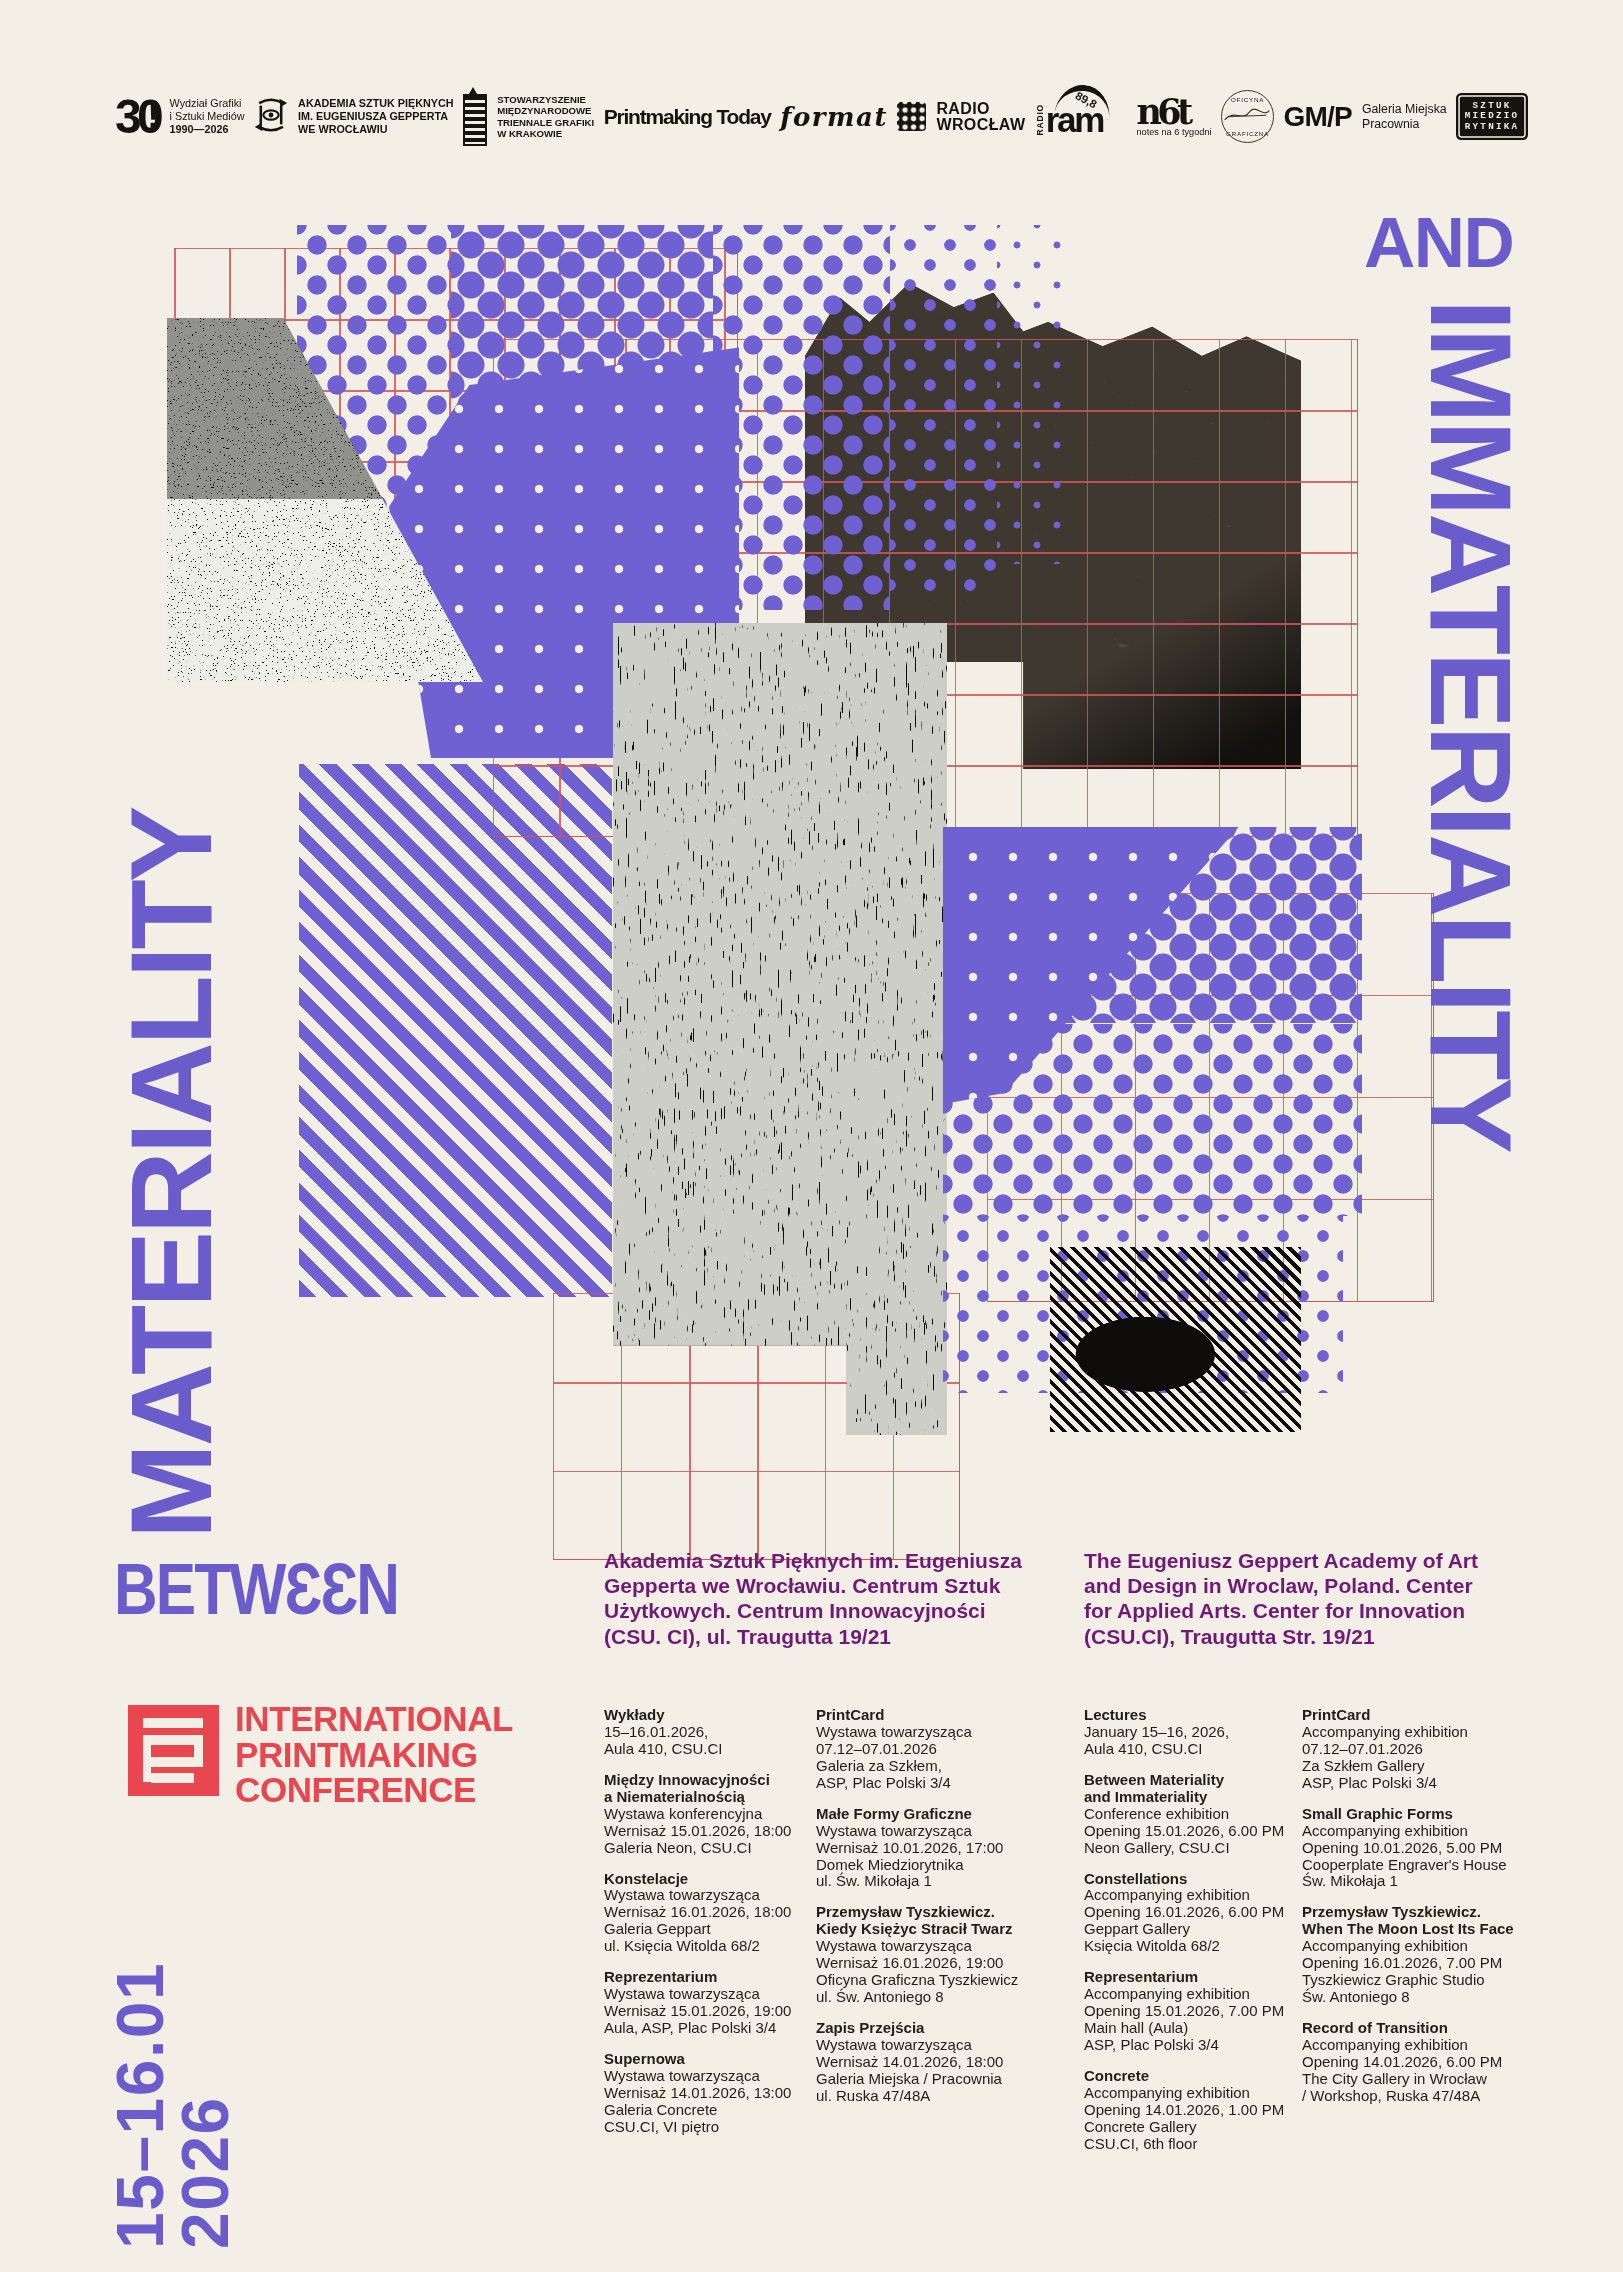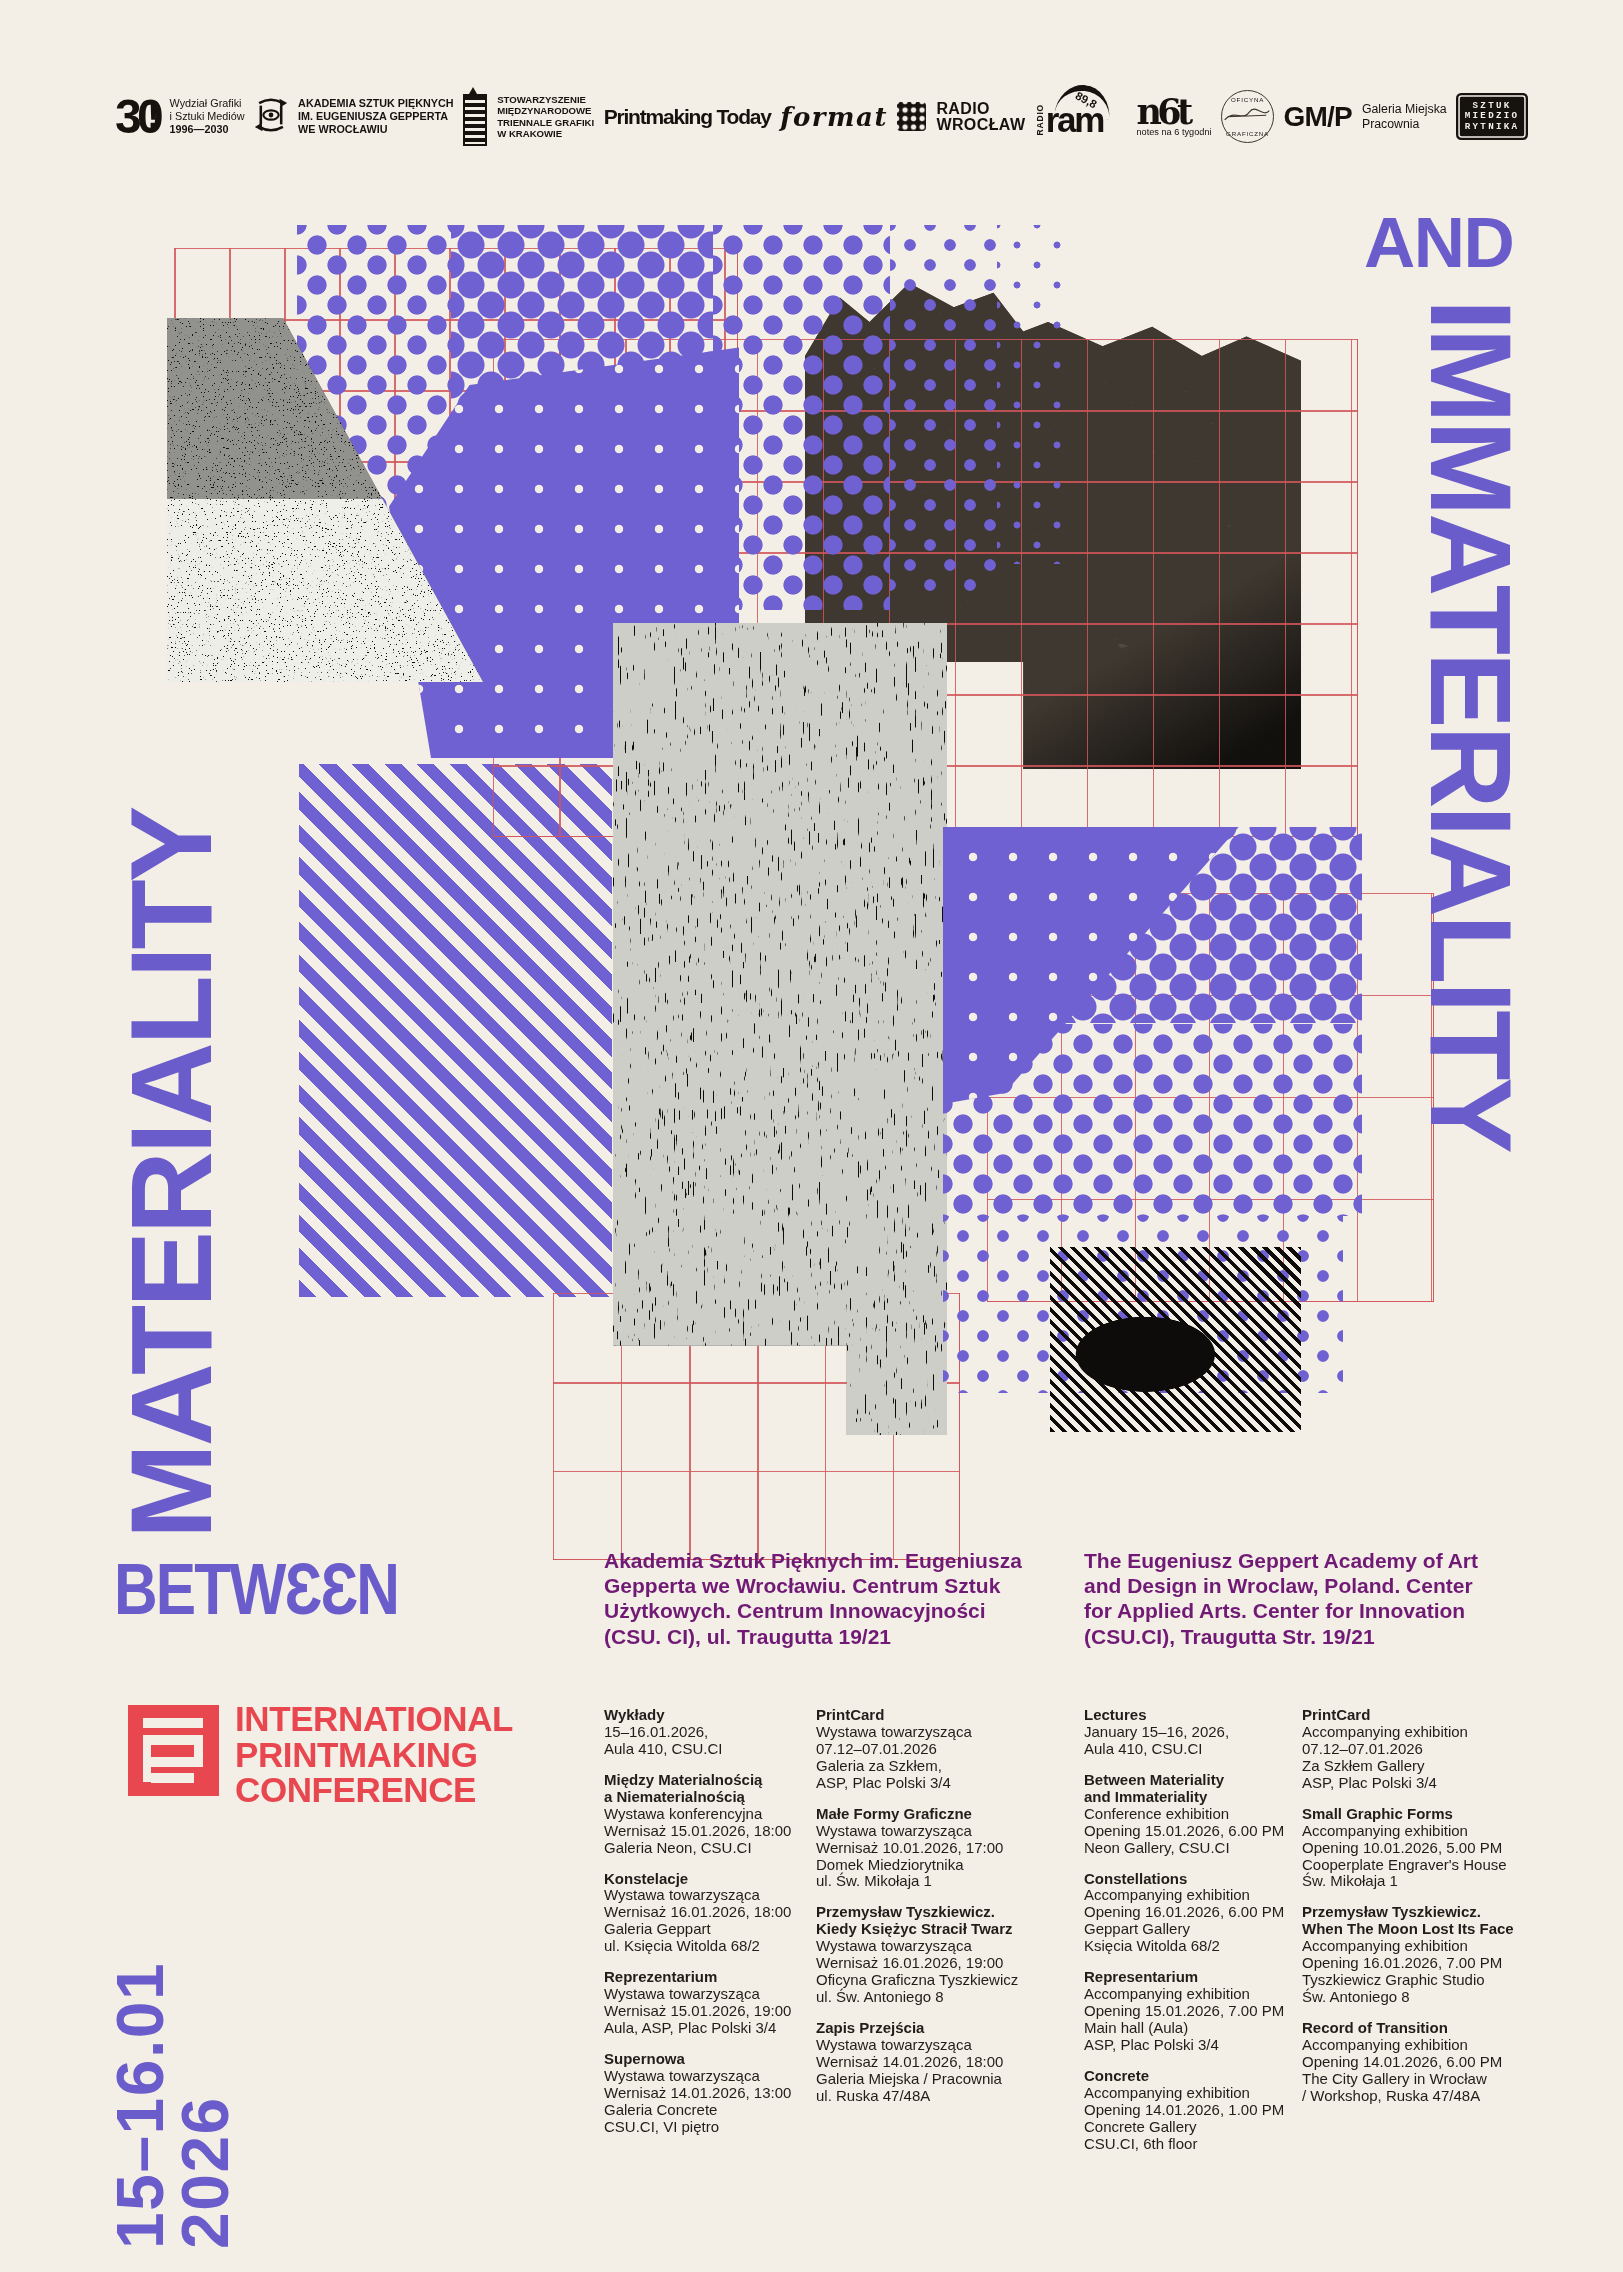--- a/index.html
+++ b/index.html
@@ -84,21 +84,21 @@
   <div class="logos-row">
 
     <div class="logo">
       <div style="display:flex;align-items:flex-start;">
         <span style="font-size:48px;font-weight:bold;letter-spacing:-4.6px;">30</span>
         <span style="font-size:38px;font-weight:bold;margin-left:-12.3px;margin-top:4.6px;">!</span>
       </div>
       <div>
         <div class="logo-cap pre" style="font-weight:normal;">Wydział Grafiki
 i Sztuki Mediów</div>
-        <div class="logo-cap">1996—2030</div>
+        <div class="logo-cap">1990—2026</div>
       </div>
     </div>
 
     <div class="logo">
       <span>
         <svg width="34" height="42" viewBox="0 0 40 48">
           <g stroke="#16130f" stroke-width="3" fill="none">
             <path d="M6 10 Q20 2 34 10"></path>
               <path d="M34 38 Q20 46 6 38"></path>
             <path d="M8 13 V35"></path>
@@ -251,21 +251,21 @@
 
   <div class="abs" style="left:604px;top:1707px;width:199px;">
 
       <div class="ev">
         <div class="ev-title pre">Wykłady</div>
         <div class="pre">15–16.01.2026,
 Aula 410, CSU.CI</div>
       </div>
 
       <div class="ev">
-        <div class="ev-title pre">Między Materialnością
+        <div class="ev-title pre">Między Innowacyjności
 a Niematerialnością</div>
         <div class="pre">Wystawa konferencyjna
 Wernisaż 15.01.2026, 18:00
 Galeria Neon, CSU.CI</div>
       </div>
 
       <div class="ev">
         <div class="ev-title pre">Konstelacje</div>
         <div class="pre">Wystawa towarzysząca
 Wernisaż 16.01.2026, 18:00

